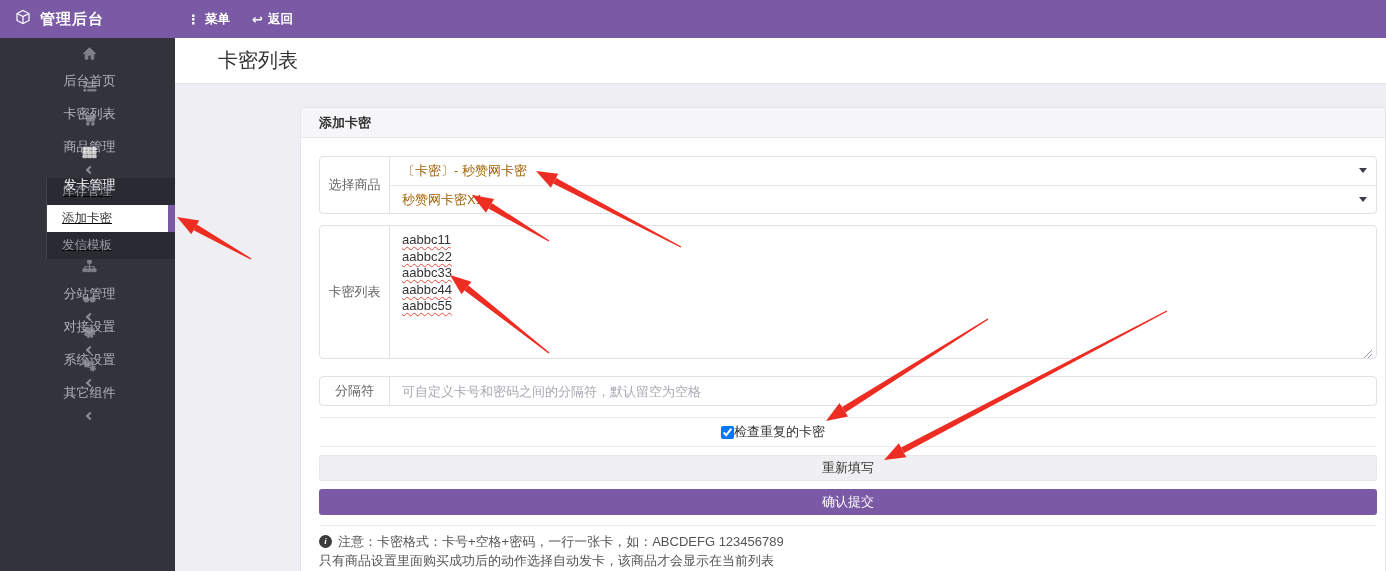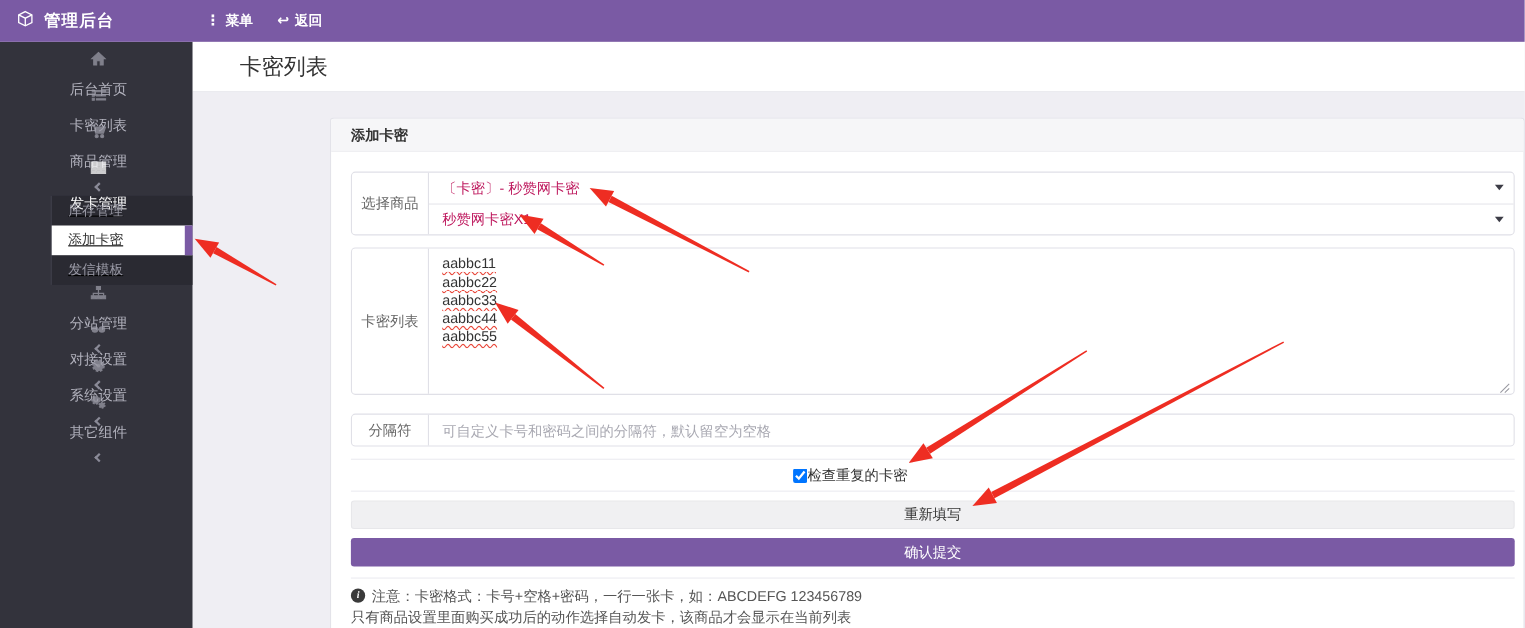--- a/index.html
+++ b/index.html
@@ -47,21 +47,21 @@
     display:flex; align-items:center; padding-left:18px; font-size:13px;
     font-weight:bold; color:#333; border-radius:3px 3px 0 0; }
   .panel-body { padding:18px 8px 0 18px; }
 
   .row-box { border:1px solid #e0e0e7; border-radius:4px; display:flex; background:#fff; }
   .row-label { width:70px; flex:none; border-right:1px solid #e0e0e7; display:flex;
     align-items:center; justify-content:center; font-size:13px; color:#666; }
   .row-field { flex:1; min-width:0; }
 
   .select-like { height:28px; display:flex; align-items:center; padding:0 22px 0 12px;
-    font-size:13px; color:#be185d; position:relative; cursor:pointer; }
+    font-size:13px; color:#a16207; position:relative; cursor:pointer; }
   .select-like + .select-like { border-top:1px solid #e6e6ec; }
   .select-arrow { position:absolute; right:9px; top:11px; width:0; height:0;
     border-left:4px solid transparent; border-right:4px solid transparent;
     border-top:5px solid #3c3c46; }
 
   .cards-box { height:134px; }
   .cards-area { position:relative; padding:6px 12px; height:132px; cursor:text; }
   .card-line { display:block; font-size:13px; line-height:16.5px; color:#333;
     text-decoration:underline; text-decoration-style:wavy; text-decoration-color:#e8473a;
     text-decoration-thickness:1px; text-underline-offset:2px; width:max-content; }

